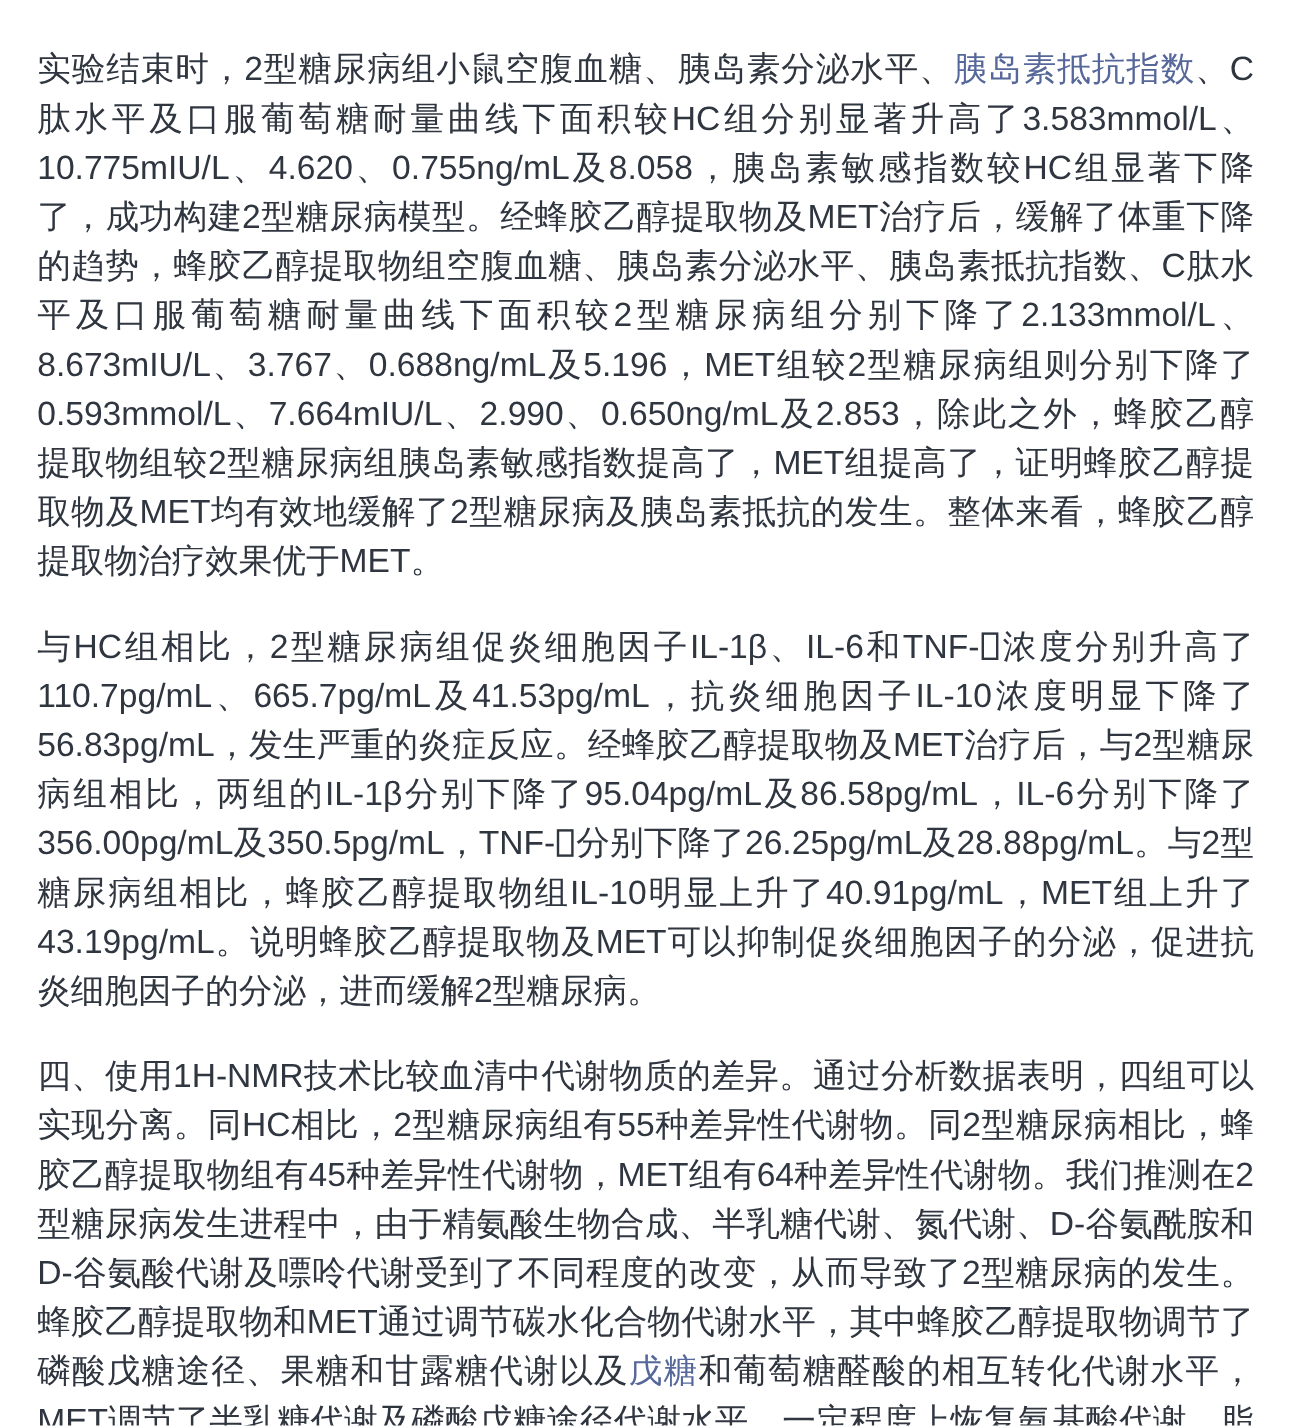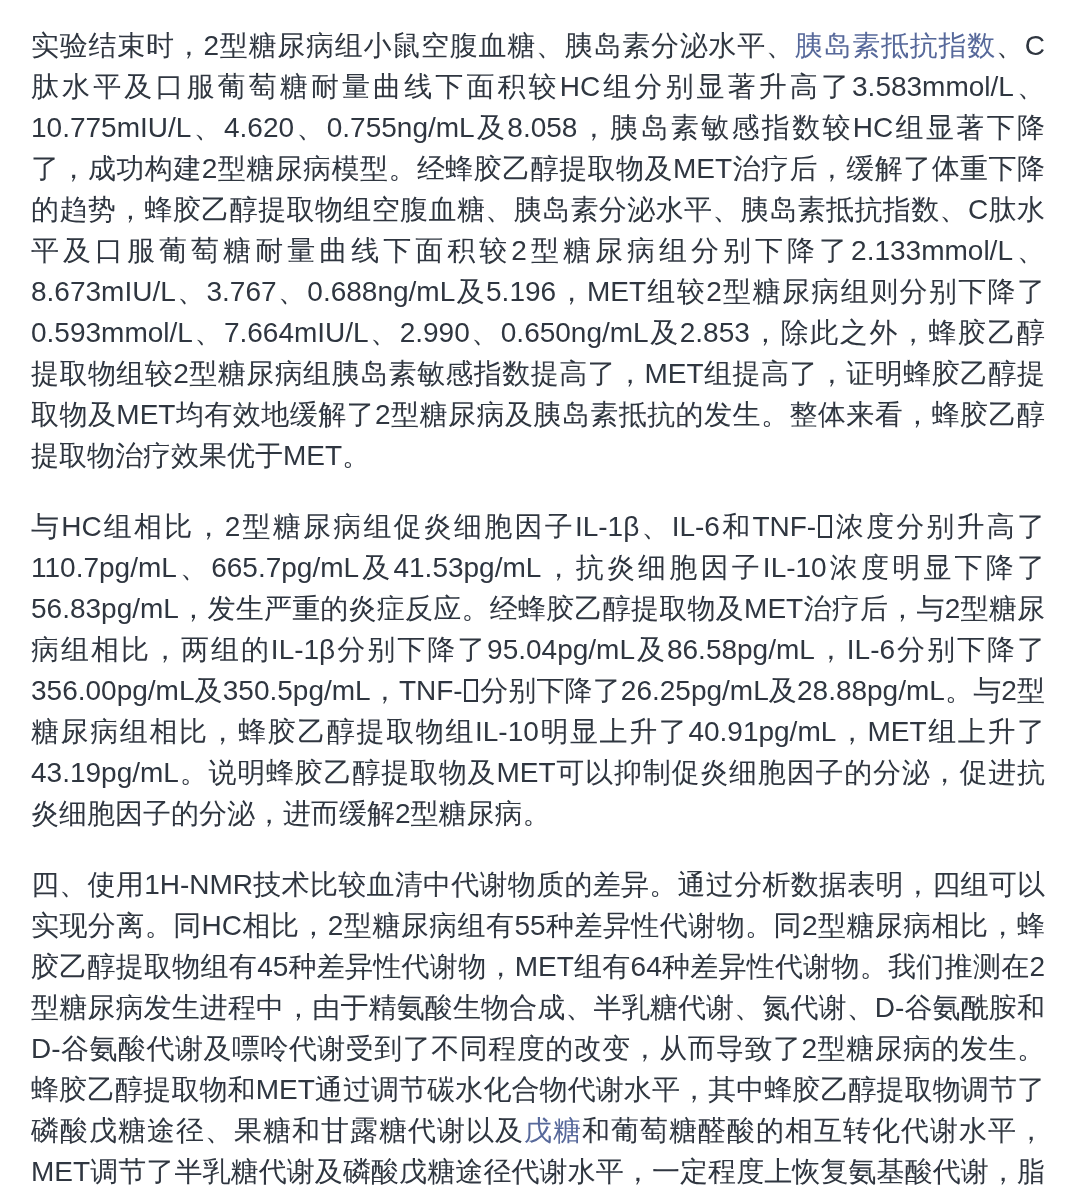--- a/index.html
+++ b/index.html
@@ -18,21 +18,21 @@
     --link-color: #56689a;
   }
   .article {
     padding: 25px 31px 0 31px;
     box-sizing: border-box;
     width: 1076px;
   }
   .para {
     font-size: 28px;
     line-height: 41px;
-    margin: 0 0 30px 0;
+    margin: 12px 0 30px 0;
     color: var(--text-color);
     text-align: justify;
     text-justify: inter-ideograph;
     word-break: break-word;
   }
   .link {
     color: var(--link-color);
     cursor: pointer;
   }
   .tofu {

